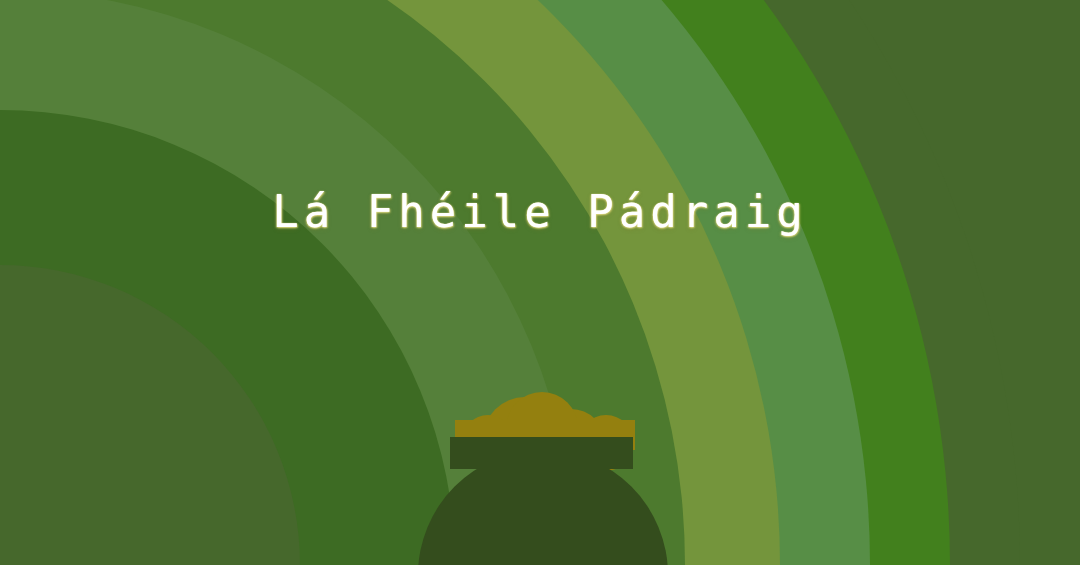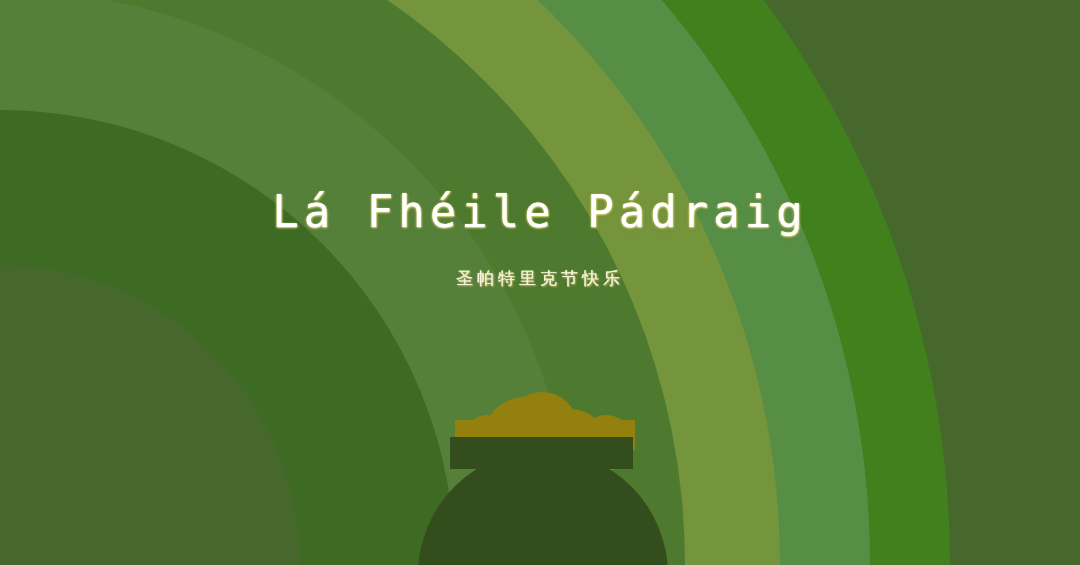--- a/index.html
+++ b/index.html
@@ -142,16 +142,15 @@
       </div>
     <div id="gold-base" style="background: rgb(148, 128, 15);"></div>
     <div id="pot-body" style="background: rgb(52, 77, 29);"></div>
     <div id="pot-rim" style="background: rgb(52, 77, 29);"></div>
   </div>
 
   <div id="text-block">
     <div id="greeting" style="color: rgb(255, 255, 255);">
       <span class="line">Lá Fhéile Pádraig</span>
     </div>
-    <div id="subtitle" style="color: rgb(243, 240, 220);">圣帕特里克节快乐</div>
   </div>
 
 </div>
 
 </body></html>

